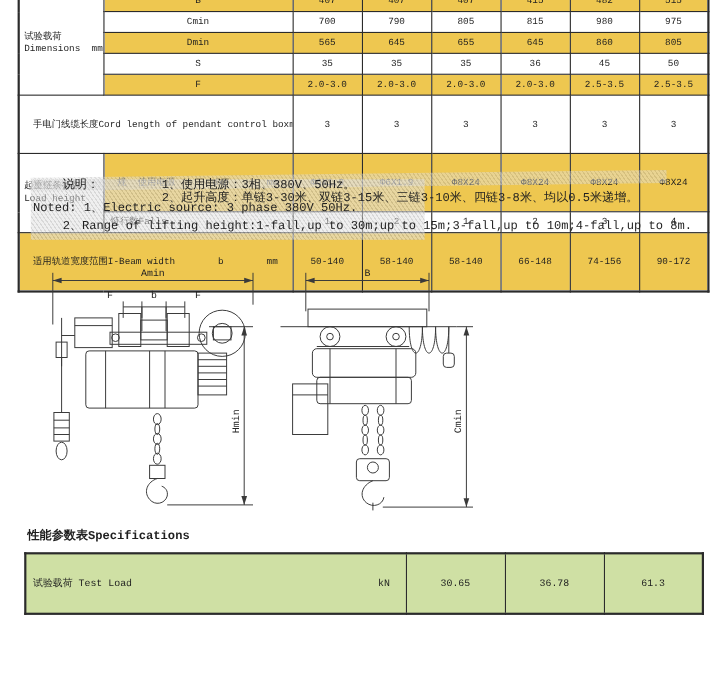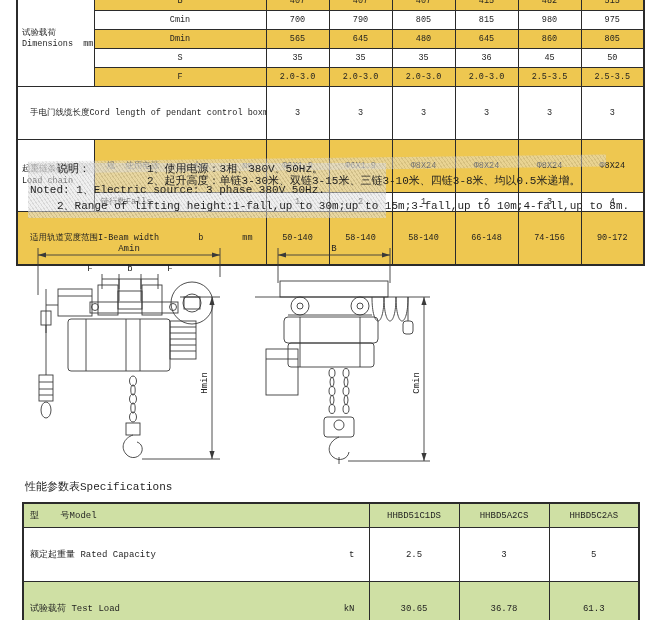--- a/index.html
+++ b/index.html
@@ -22,26 +22,26 @@
   .spread span{white-space:pre}
 
   
   .hatch{position:absolute;background:repeating-linear-gradient(55deg,#b8b8b8 0 1px,#e2e2e2 1px 3px)}
   #hatch-streak{left:28px;top:158px;width:578px;height:12px;opacity:.45;transform:rotate(-.7deg)}
   #hatch-block{left:28px;top:163px;width:358px;height:55px;opacity:.55}
   .note{position:absolute;font-size:11px;line-height:12px;white-space:pre}
 
   
   .draw{position:absolute}
-  #draw-left{left:30px;top:233px}
+  #draw-left{left:40px;top:233px}
   #draw-right{left:240px;top:233px}
   .draw svg text{font-family:"Liberation Mono","DejaVu Sans Mono",monospace;font-size:9px;fill:#222}
 
   
-  #spec-title{position:absolute;left:25px;top:479px;font-size:11px;font-weight:normal;white-space:pre}
+  #spec-title{position:absolute;left:25px;top:479px;font-size:11px;font-weight:bold;white-space:pre}
   #spec{position:absolute;left:22px;top:502px;width:616px;border:2px solid #2b2b2b}
   #spec td{
     border:1px solid #2b2b2b;height:23px;padding:0;font-size:9px;
     text-align:center;vertical-align:middle;white-space:pre;overflow:hidden;
   }
   #spec td.g{background:#cfe0a4}
   #spec td.lab{text-align:left}
   #spec .spread{padding:0 14px 0 6px}
 </style>
 </head>
@@ -75,21 +75,21 @@
     <td>790</td>
     <td>805</td>
     <td>815</td>
     <td>980</td>
     <td>975</td>
   </tr>
   <tr>
     <td class="y">Dmin</td>
     <td class="y">565</td>
     <td class="y">645</td>
-    <td class="y">480</td>
+    <td class="y">655</td>
     <td class="y">645</td>
     <td class="y">860</td>
     <td class="y">805</td>
   </tr>
   <tr>
     <td>S</td>
     <td>35</td>
     <td>35</td>
     <td>35</td>
     <td>36</td>
@@ -110,21 +110,21 @@
       <div class="spread"><span>手电门线缆长度Cord length of pendant control box</span><span>m</span></div>
     </td>
     <td>3</td>
     <td>3</td>
     <td>3</td>
     <td>3</td>
     <td>3</td>
     <td>3</td>
   </tr>
   <tr>
-    <td rowspan="2" class="grp"><span>起重链条参数</span><br><span>Load chain</span></td>
+    <td rowspan="2" class="grp"><span>起重链条参数</span><br><span>Load height</span></td>
     <td class="y lab-left">
       <div class="spread"><span>规  使用电源</span><span>dxp</span><span>mm</span></div>
     </td>
     <td class="y">Φ6X1.9</td>
     <td class="y">Φ6X1.9</td>
     <td class="y">Φ8X24</td>
     <td class="y">Φ8X24</td>
     <td class="y">Φ8X24</td>
     <td class="y">Φ8X24</td>
   </tr>
@@ -295,34 +295,20 @@
 <div id="spec-title">性能参数表Specifications</div>
 
 <table id="spec">
   <colgroup>
     <col style="width:346px">
       <col style="width:90px">
       <col style="width:90px">
       <col style="width:90px">
   </colgroup>
   <tbody>
-      <tr>
-    <td class="g lab" style="padding-left:6px">型    号Model</td>
-    <td class="g">HHBD51C1DS</td>
-    <td class="g">HHBD5A2CS</td>
-    <td class="g">HHBD5C2AS</td>
-  </tr>
-  <tr>
-    <td class="lab">
-      <div class="spread"><span>额定起重量 Rated Capacity</span><span>t</span></div>
-    </td>
-    <td>2.5</td>
-    <td>3</td>
-    <td>5</td>
-  </tr>
   <tr>
     <td class="g lab">
       <div class="spread"><span>试验载荷 Test Load</span><span>kN</span></div>
     </td>
     <td class="g">30.65</td>
     <td class="g">36.78</td>
     <td class="g">61.3</td>
   </tr>
 
 </tbody>

